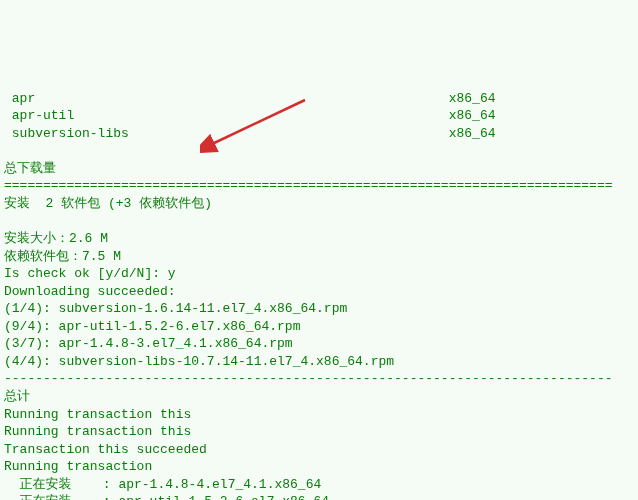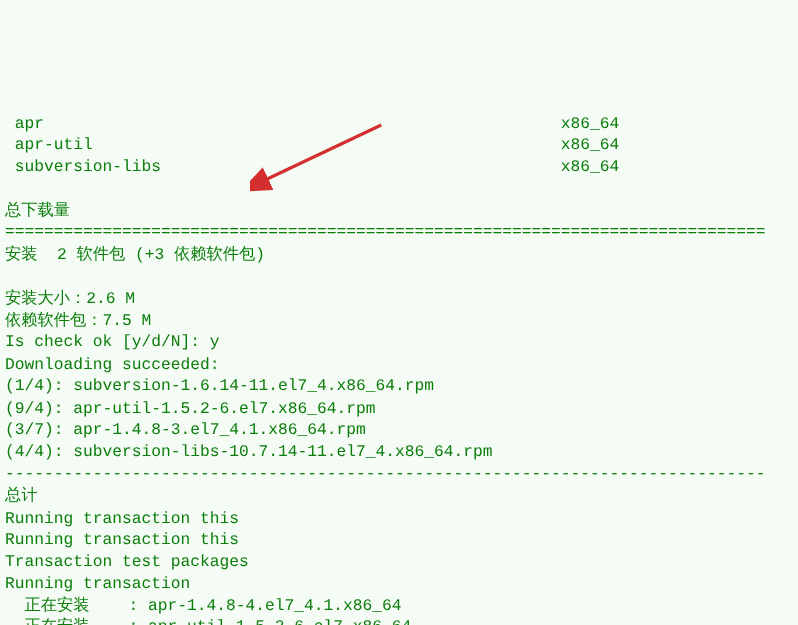--- a/index.html
+++ b/index.html
@@ -45,21 +45,21 @@
 <span>Is check ok [y/d/N]: </span><span>y</span>
 <span>Downloading succeeded:</span>
 <span>(1/4): subversion-1.6.14-11.el7_4.x86_64.rpm</span>
 <span>(9/4): apr-util-1.5.2-6.el7.x86_64.rpm</span>
 <span>(3/7): apr-1.4.8-3.el7_4.1.x86_64.rpm</span>
 <span>(4/4): subversion-libs-10.7.14-11.el7_4.x86_64.rpm</span>
 <span>------------------------------------------------------------------------------</span>
 <span>总计</span>
 <span>Running transaction this</span>
 <span>Running transaction this</span>
-<span>Transaction test packages</span>
+<span>Transaction this succeeded</span>
 <span>Running transaction</span>
 <span>  正在安装    : apr-1.4.8-4.el7_4.1.x86_64</span>
 <span>  正在安装    : apr-util-1.5.2-6.el7.x86_64</span>
 
 
 
 
 
 
 

